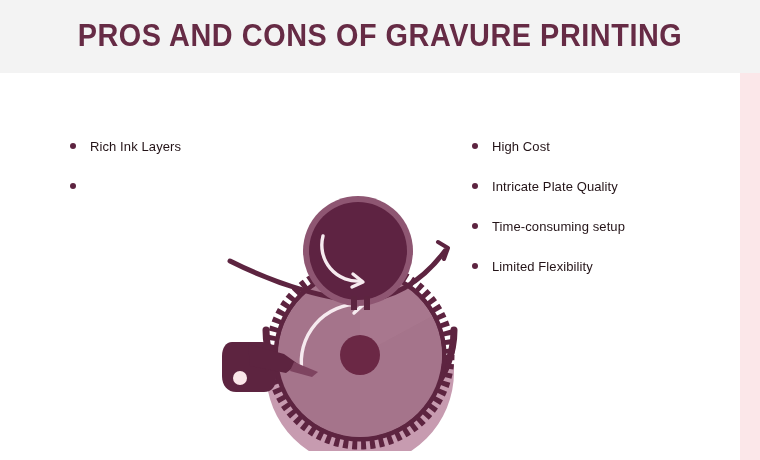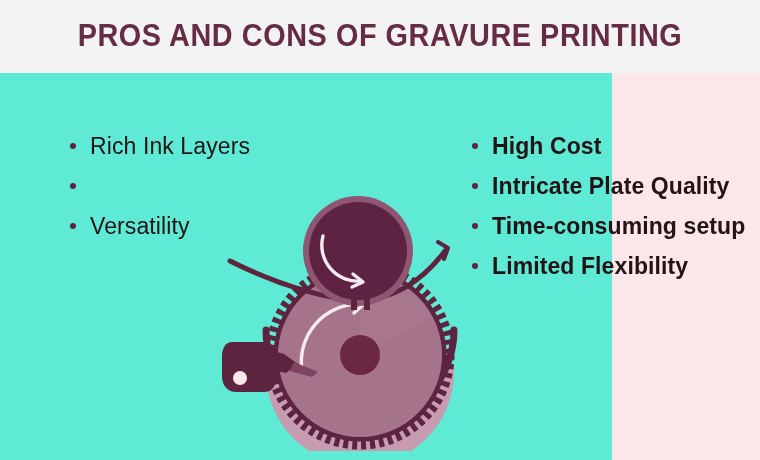--- a/index.html
+++ b/index.html
@@ -8,23 +8,23 @@
   }
   body {
     width: 760px;
     height: 460px;
     overflow: hidden;
     font-family: "Liberation Sans", sans-serif;
     background: #fbe7e9;
   }
   #infographic {
     position: relative;
-    width: 612px;
+    width: 740px;
     height: 460px;
-    background: #5eead4;
+    background: #ffffff;
   }
   
   #header-band {
     position: absolute;
     left: 0;
     top: 0;
     width: 760px;
     height: 73px;
     background: #f3f3f3;
   }
@@ -43,38 +43,38 @@
     transform: scaleX(0.93);
     transform-origin: 50% 50%;
     white-space: nowrap;
   }
   
   .bullet-col {
     position: absolute;
     top: 126px;
   }
   #pros-column { left: 70px; width: 270px; }
-  #cons-column { left: 472px; width: 270px; font-weight: bold; }
+  #cons-column { left: 472px; width: 270px; }
 
   .bullet-item {
     position: relative;
     height: 40px;
     display: flex;
     align-items: center;
   }
   .bullet-dot {
     width: 6px;
     height: 6px;
     border-radius: 50%;
     background: #5d2440;
     flex: 0 0 auto;
     margin-right: 14px;
   }
   .bullet-label {
-    font-size: 23px;
+    font-size: 13px;
     color: #231317;
     white-space: nowrap;
     letter-spacing: 0.1px;
   }
   
   #press-illustration {
     position: absolute;
     left: 220px;
     top: 196px;
     width: 260px;
@@ -90,24 +90,20 @@
   <div id="header-band"></div>
   <div id="page-title">PROS AND CONS OF GRAVURE PRINTING</div>
 
   <div id="pros-column" class="bullet-col">
     <div class="bullet-item">
       <span class="bullet-dot"></span>
       <span class="bullet-label">Rich Ink Layers</span>
     </div>
     <div class="bullet-item">
       <span class="bullet-dot"></span>
-    </div>
-    <div class="bullet-item">
-      <span class="bullet-dot"></span>
-      <span class="bullet-label">Versatility</span>
     </div>
   </div>
 
   <div id="cons-column" class="bullet-col">
     <div class="bullet-item">
       <span class="bullet-dot"></span>
       <span class="bullet-label">High Cost</span>
     </div>
     <div class="bullet-item">
       <span class="bullet-dot"></span>

